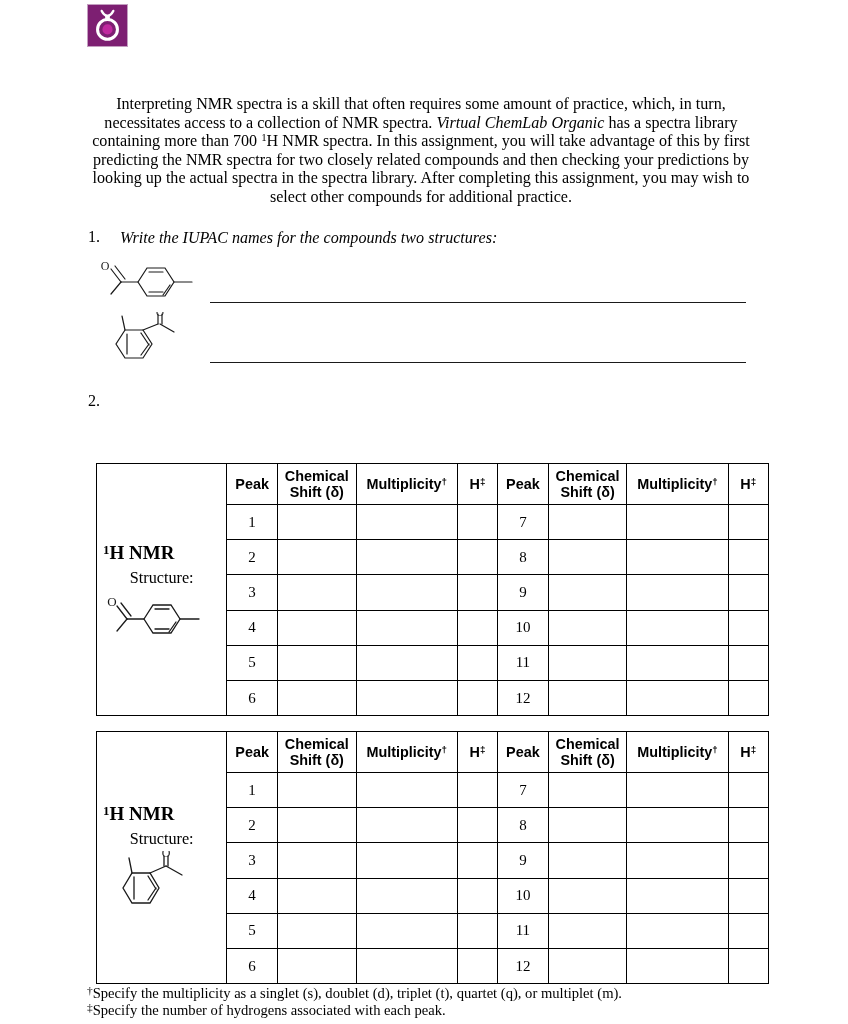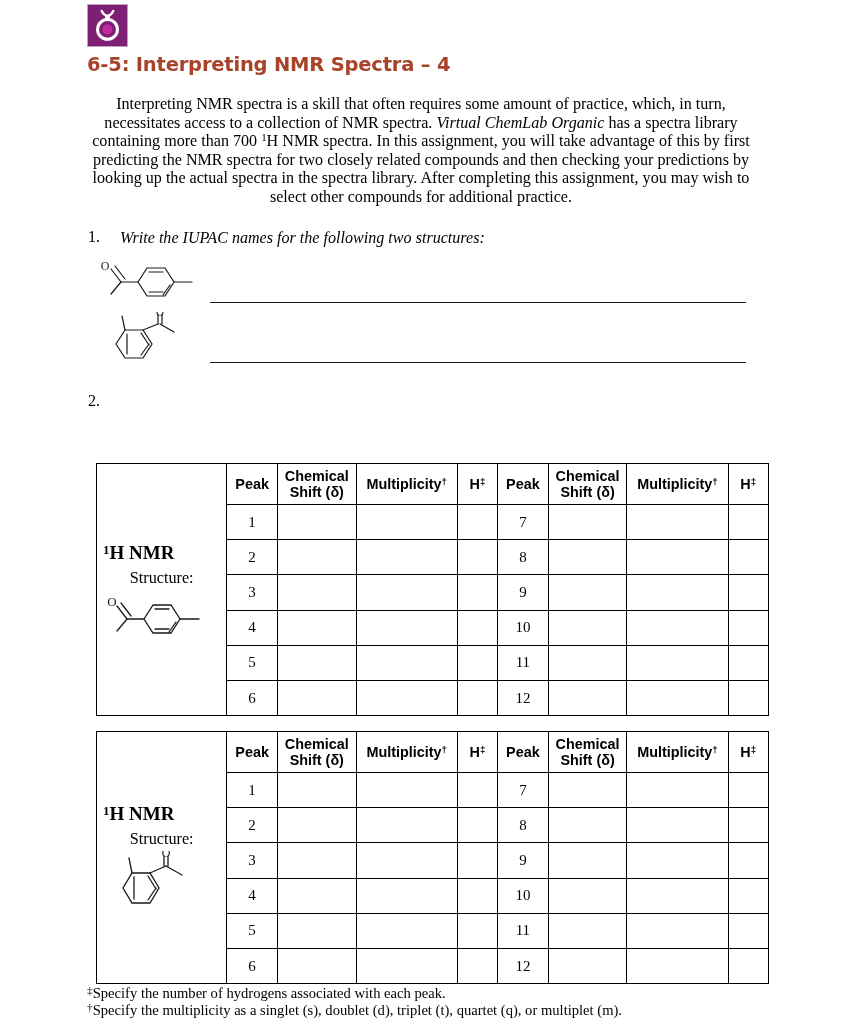--- a/index.html
+++ b/index.html
@@ -172,28 +172,27 @@
 
   <div class="logo">
     <svg class="logo-svg" viewBox="0 0 40 42" xmlns="http://www.w3.org/2000/svg">
       <path d="M14 6 C16 10, 18 11, 20 11 C22 11, 24 10, 26 6" fill="none" stroke="#ffffff" stroke-width="2.3" stroke-linecap="round"></path>
       <rect x="17.6" y="10" width="4.8" height="5" fill="#ffffff"></rect>
       <circle cx="20" cy="25" r="10.2" fill="none" stroke="#ffffff" stroke-width="3.1"></circle>
       <circle cx="20" cy="25" r="5.2" fill="#c0299f"></circle>
     </svg>
   </div>
 
-  <div class="title">6-5: Interpreting NMR Spectra – 4</div>
 
   <div class="intro">
     <span>Interpreting NMR spectra is a skill that often requires some amount of practice, which, in turn, necessitates access to a collection of NMR spectra. </span><i>Virtual ChemLab Organic</i><span> has a spectra library containing more than 700 </span><sup>1</sup><span>H NMR spectra. In this assignment, you will take advantage of this by first predicting the NMR spectra for two closely related compounds and then checking your predictions by looking up the actual spectra in the spectra library. After completing this assignment, you may wish to select other compounds for additional practice.</span>
   </div>
 
   <div class="item-num" id="item1-num">1.</div>
-  <div class="item" id="item1">Write the IUPAC names for the following two structures:</div>
+  <div class="item" id="item1">Write the IUPAC names for the compounds two structures:</div>
 
   <div class="struct" id="struct-q1a">
     <svg width="128" height="48" viewBox="0 0 128 48" xmlns="http://www.w3.org/2000/svg">
       <g stroke="#1a1a1a" stroke-width="1.2" fill="none" stroke-linecap="round">
 
         <line x1="13" y1="11" x2="23" y2="24"></line>
         <line x1="17" y1="8" x2="27" y2="21"></line>
 
         <line x1="23" y1="24" x2="13" y2="36"></line>
 
@@ -442,17 +441,17 @@
         <td class="blank-cell"></td>
         <td class="peak-cell">12</td>
         <td class="blank-cell"></td>
         <td class="blank-cell"></td>
         <td class="blank-cell"></td>
       </tr>
     </tbody>
   </table>
 
   <div class="footnotes">
+    <div><span class="fn-mark">†</span><span>Specify the multiplicity as a singlet (s), doublet (d), triplet (t), quartet (q), or multiplet (m).</span></div>
     <div><span class="fn-mark">‡</span><span>Specify the number of hydrogens associated with each peak.</span></div>
-    <div><span class="fn-mark">†</span><span>Specify the multiplicity as a singlet (s), doublet (d), triplet (t), quartet (q), or multiplet (m).</span></div>
   </div>
 
 </div>
 
 </body></html>

